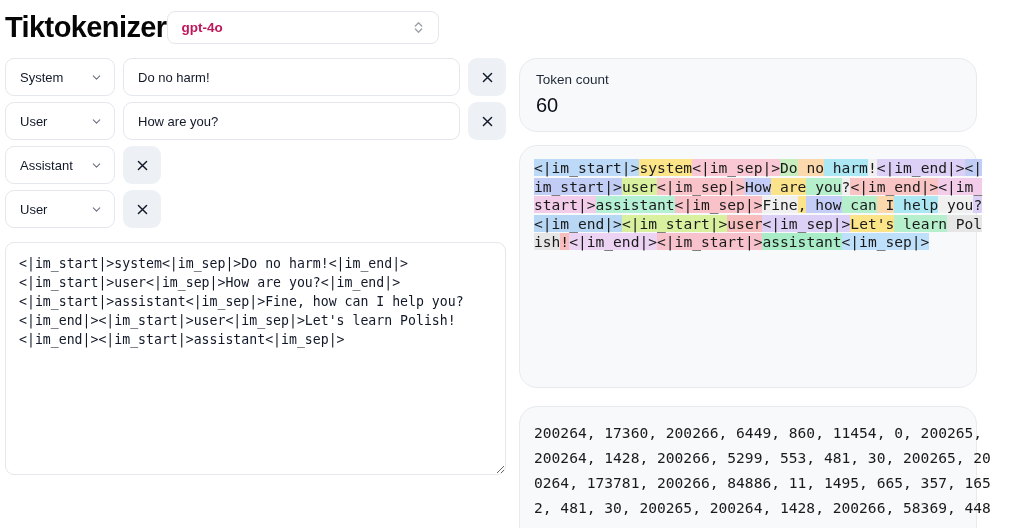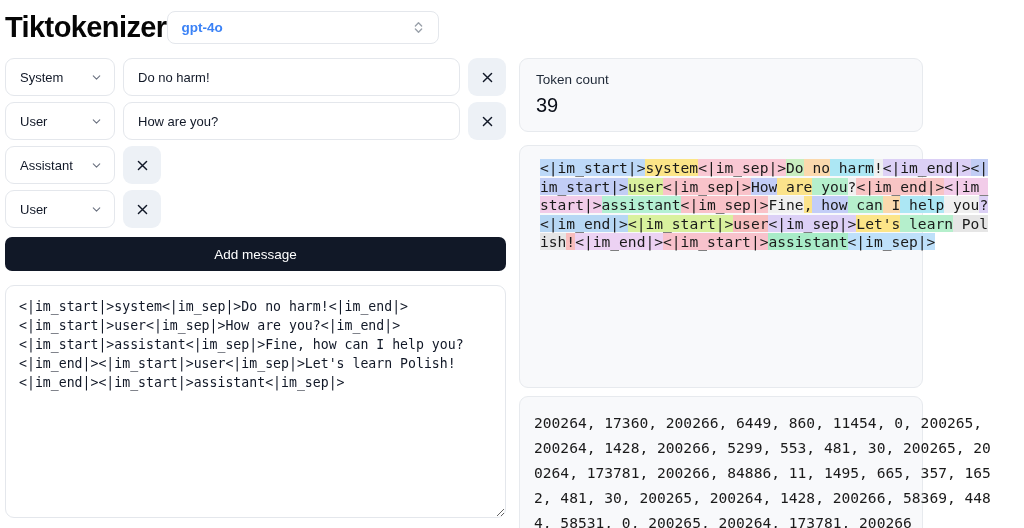--- a/index.html
+++ b/index.html
@@ -9,21 +9,21 @@
     font-family:"Liberation Sans", sans-serif; color:#111827;
   }
   .page { padding:6px 8px 0 5px; }
 
   
   .header { display:flex; align-items:center; height:42px; margin-bottom:10px; }
   .title { font-size:29px; font-weight:800; letter-spacing:-0.6px; color:#060606; line-height:1; }
   .model-select {
     width:272px; height:33px; border:1px solid #e4e7ec; border-radius:8px; background:#fff;
     display:flex; align-items:center; justify-content:space-between; padding:0 12px 0 14px;
-    font-size:13.5px; font-weight:600; color:#3b82f6; cursor:pointer;
+    font-size:13.5px; font-weight:600; color:#be185d; cursor:pointer;
   }
 
   
   .main { display:grid; grid-template-columns:501px 497px; column-gap:13px; align-items:start; }
 
   
   .msg-row { display:grid; grid-template-columns:110px 1fr 38px; column-gap:8px; height:38px; margin-bottom:6px; }
   .role-select {
     border:1px solid #e4e7ec; border-radius:9px; background:#fff; cursor:pointer;
     display:flex; align-items:center; justify-content:space-between; padding:0 11px 0 14px;
@@ -43,25 +43,25 @@
     font-family:"Liberation Sans", sans-serif; cursor:pointer;
   }
   .template-area {
     display:block; width:501px; height:233px; margin-top:14px;
     border:1px solid #e4e7ec; border-radius:9px; background:#fff;
     padding:11px 13px; font-family:"DejaVu Sans Mono", monospace;
     font-size:13.2px; line-height:19px; color:#111827; outline:none; resize:both;
   }
 
   
-  .panel { background:#f8f9fb; border:1px solid #e7eaee; border-radius:9px; width:404px; }
+  .panel { background:#f8f9fb; border:1px solid #e7eaee; border-radius:18px; width:458px; }
   .count-panel { height:74px; padding:13px 16px; margin-bottom:13px; }
   .count-label { font-size:13.5px; color:#1f2937; margin-bottom:7px; }
   .count-value { font-size:20px; color:#0b0f19; }
-  .viz-panel { height:243px; padding:13px 20px; margin-bottom:8px; }
+  .viz-panel { height:243px; padding:13px 14px; margin-bottom:18px; }
   .viz-text {
     font-family:"DejaVu Sans Mono", monospace; font-size:14.6px; line-height:18.6px;
     color:#1a1a1a; white-space:pre-wrap; word-break:break-all; width:52ch;
   }
   .ids-panel { height:160px; padding:13px 14px; }
   .ids-text {
     font-family:"DejaVu Sans Mono", monospace; font-size:14.6px; line-height:25px;
     color:#1a1a1a; white-space:pre-wrap; word-break:break-all; width:52ch;
   }
   .icon { display:inline-flex; flex:none; }
@@ -155,32 +155,31 @@
     </div>
     <button class="remove-btn">
       <span class="icon">
         <svg width="15" height="15" viewBox="0 0 24 24" fill="none" stroke="#111827" stroke-width="2.3" stroke-linecap="round">
                   <path d="M5.5 5.5l13 13M18.5 5.5l-13 13"></path>
                 </svg>
       </span>
     </button>
   </div>
 </div>
-      <button class="add-btn">Add message</button>
       <textarea class="template-area" id="template-textarea" spellcheck="false" style="">&lt;|im_start|&gt;system&lt;|im_sep|&gt;Do no harm!&lt;|im_end|&gt;
 &lt;|im_start|&gt;user&lt;|im_sep|&gt;How are you?&lt;|im_end|&gt;
 &lt;|im_start|&gt;assistant&lt;|im_sep|&gt;Fine, how can I help you?
 &lt;|im_end|&gt;&lt;|im_start|&gt;user&lt;|im_sep|&gt;Let's learn Polish!
 &lt;|im_end|&gt;&lt;|im_start|&gt;assistant&lt;|im_sep|&gt;</textarea>
     </div>
 
     <div>
       <div class="panel count-panel">
         <div class="count-label">Token count</div>
-        <div class="count-value">39</div>
+        <div class="count-value">60</div>
       </div>
       <div class="panel viz-panel">
         <div class="viz-text" id="token-viz"><span style="background-color: rgb(189, 217, 248);">&lt;|im_start|&gt;</span><span style="background-color: rgb(252, 229, 136);">system</span><span style="background-color: rgb(249, 200, 212);">&lt;|im_sep|&gt;</span><span style="background-color: rgb(200, 238, 191);">Do</span><span style="background-color: rgb(251, 217, 173);"> no</span><span style="background-color: rgb(172, 231, 244);"> harm</span><span style="background-color: rgb(240, 240, 240);">!</span><span style="background-color: rgb(220, 208, 246);">&lt;|im_end|&gt;</span><span style="background-color: rgb(194, 205, 245);">&lt;|im_start|&gt;</span><span style="background-color: rgb(217, 241, 158);">user</span><span style="background-color: rgb(249, 195, 202);">&lt;|im_sep|&gt;</span><span style="background-color: rgb(195, 205, 247);">How</span><span style="background-color: rgb(251, 227, 139);"> are</span><span style="background-color: rgb(181, 239, 204);"> you</span><span style="background-color: rgb(240, 240, 240);">?</span><span style="background-color: rgb(248, 196, 196);">&lt;|im_end|&gt;</span><span style="background-color: rgb(242, 204, 233);">&lt;|im_start|&gt;</span><span style="background-color: rgb(180, 240, 211);">assistant</span><span style="background-color: rgb(249, 194, 200);">&lt;|im_sep|&gt;</span><span style="background-color: rgb(240, 240, 240);">Fine</span><span style="background-color: rgb(251, 227, 139);">,</span><span style="background-color: rgb(195, 205, 247);"> how</span><span style="background-color: rgb(181, 239, 204);"> can</span><span style="background-color: rgb(251, 217, 173);"> I</span><span style="background-color: rgb(172, 231, 244);"> help</span><span style="background-color: rgb(240, 240, 240);"> you</span><span style="background-color: rgb(220, 208, 246);">?</span><span style="background-color: rgb(183, 215, 244);">&lt;|im_end|&gt;</span><span style="background-color: rgb(217, 241, 158);">&lt;|im_start|&gt;</span><span style="background-color: rgb(248, 189, 189);">user</span><span style="background-color: rgb(220, 208, 246);">&lt;|im_sep|&gt;</span><span style="background-color: rgb(252, 229, 136);">Let's</span><span style="background-color: rgb(181, 239, 204);"> learn</span><span style="background-color: rgb(230, 230, 230);"> Polish</span><span style="background-color: rgb(248, 189, 189);">!</span><span style="background-color: rgb(236, 210, 243);">&lt;|im_end|&gt;</span><span style="background-color: rgb(248, 194, 204);">&lt;|im_start|&gt;</span><span style="background-color: rgb(168, 236, 200);">assistant</span><span style="background-color: rgb(190, 224, 250);">&lt;|im_sep|&gt;</span></div>
       </div>
       <div class="panel ids-panel">
         <div class="ids-text">200264, 17360, 200266, 6449, 860, 11454, 0, 200265, 200264, 1428, 200266, 5299, 553, 481, 30, 200265, 200264, 173781, 200266, 84886, 11, 1495, 665, 357, 1652, 481, 30, 200265, 200264, 1428, 200266, 58369, 4484, 58531, 0, 200265, 200264, 173781, 200266</div>
       </div>
     </div>
 
   </div>

